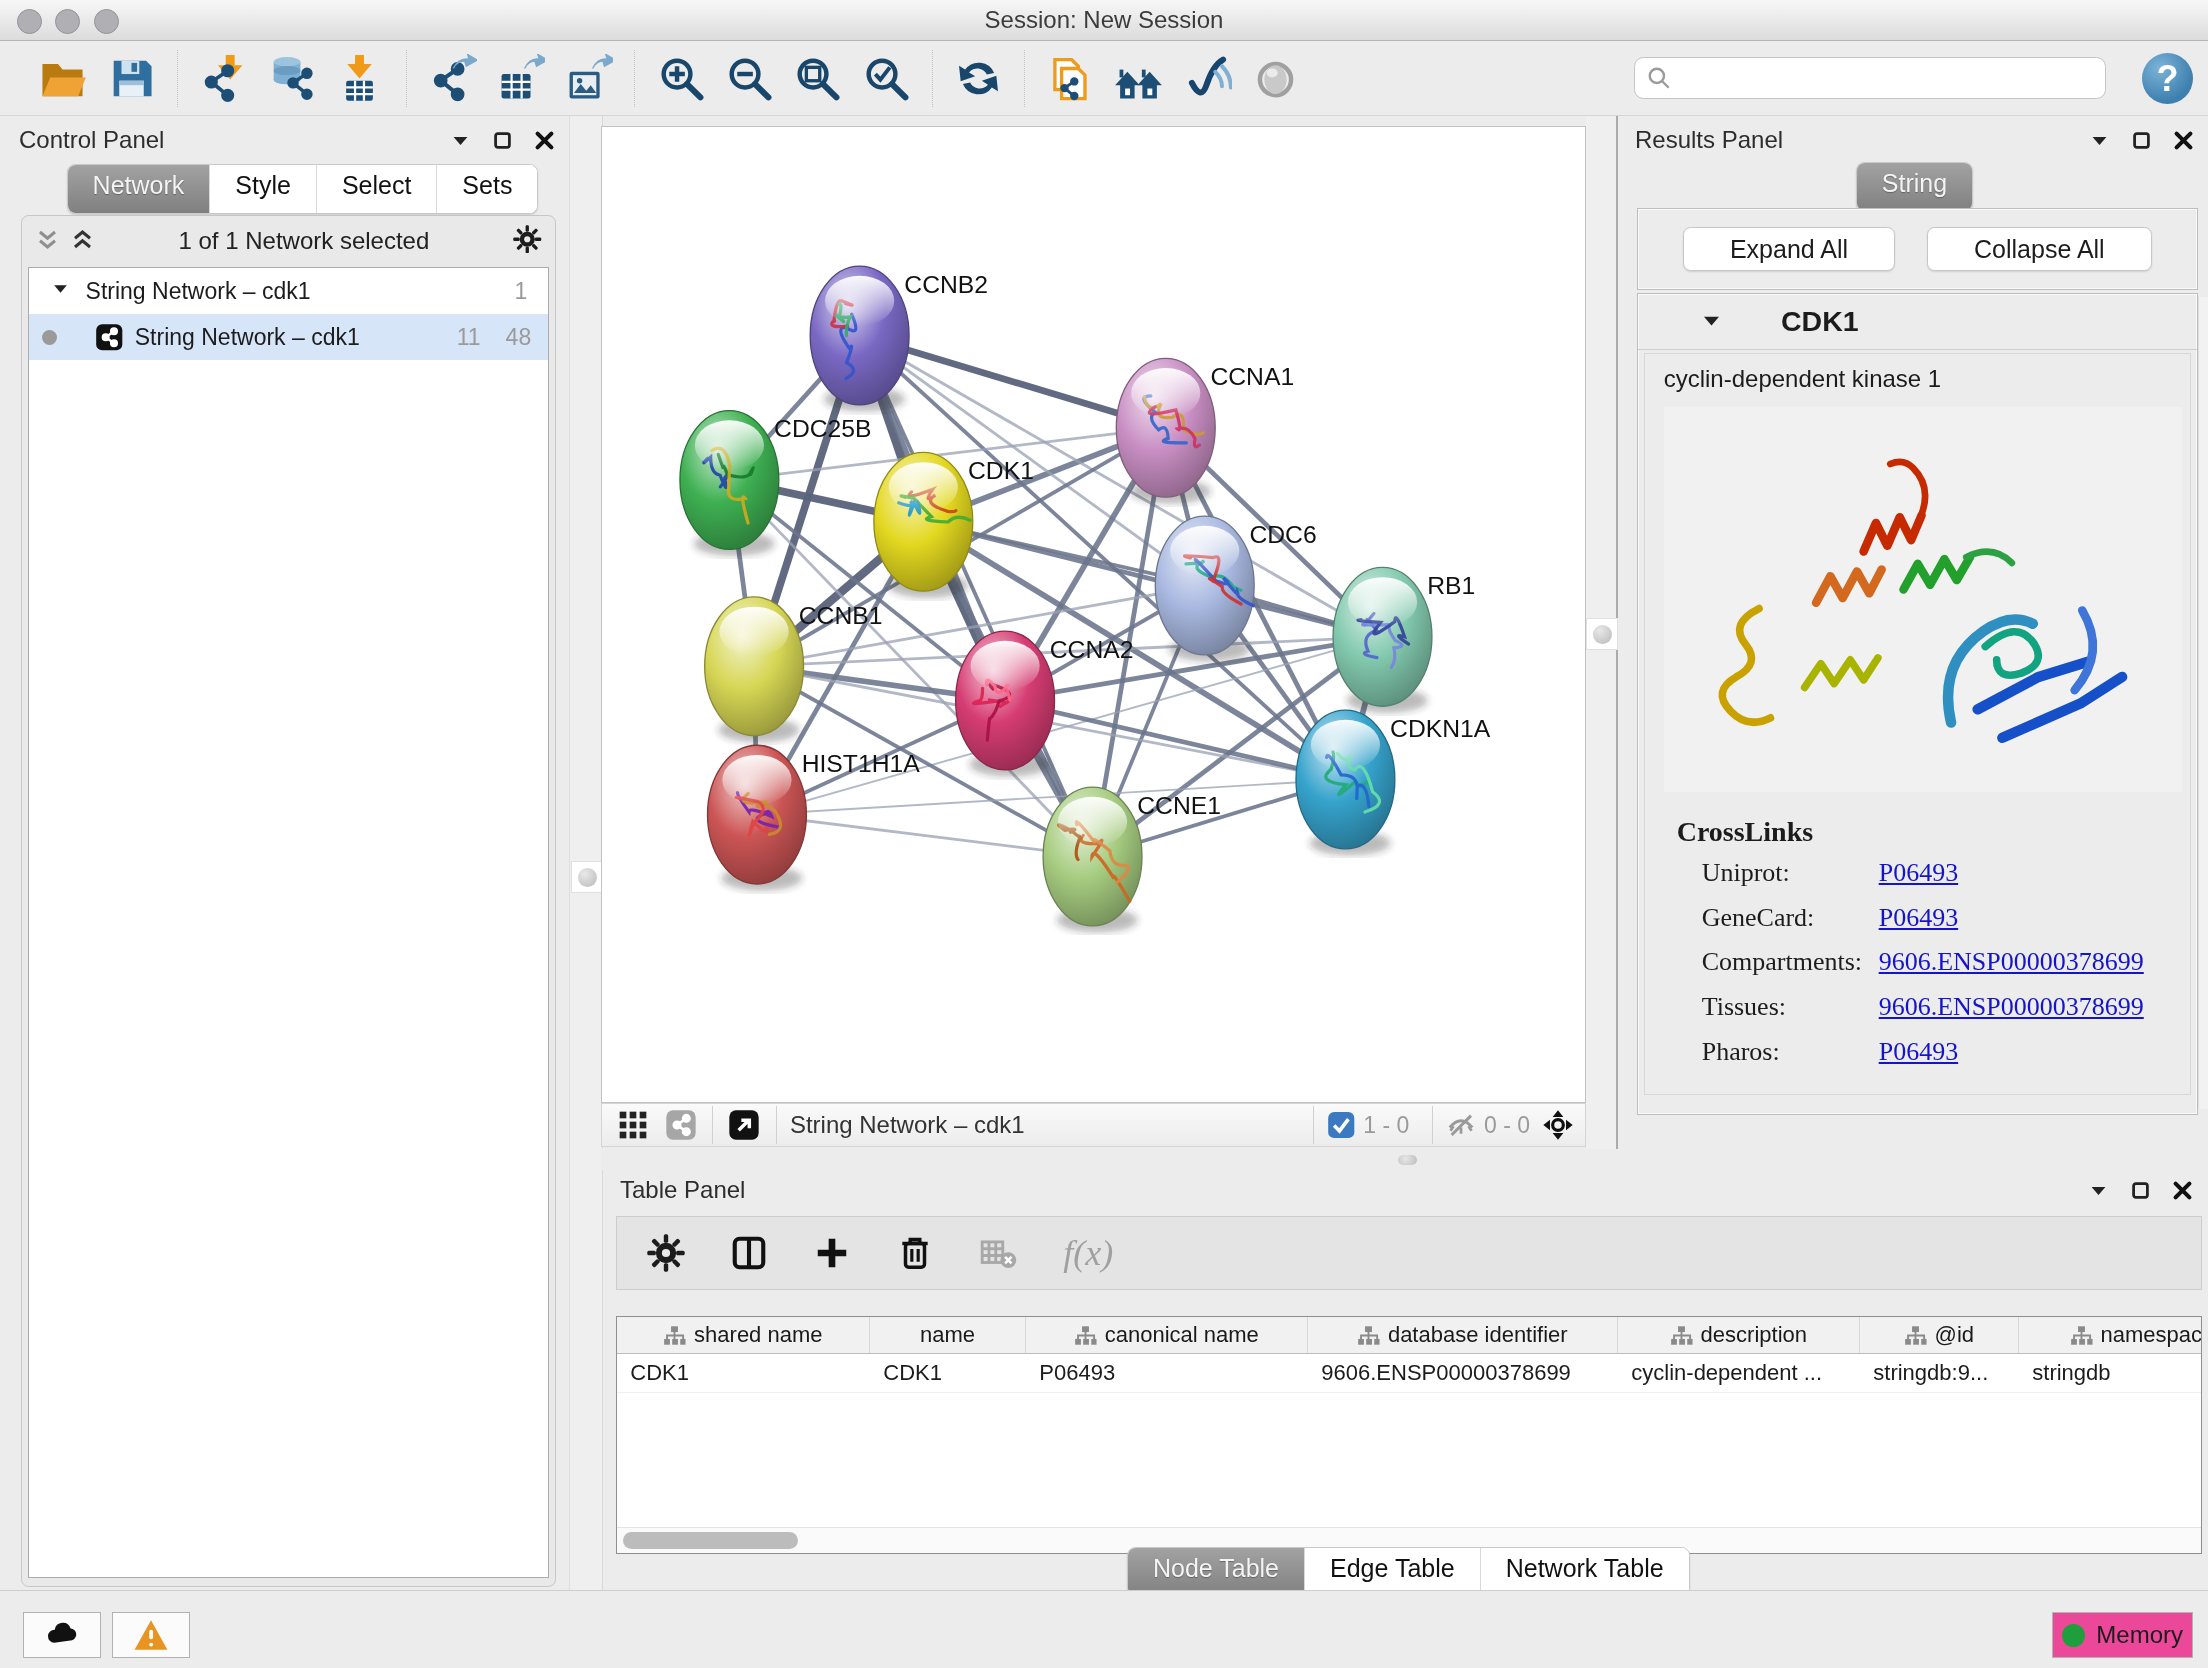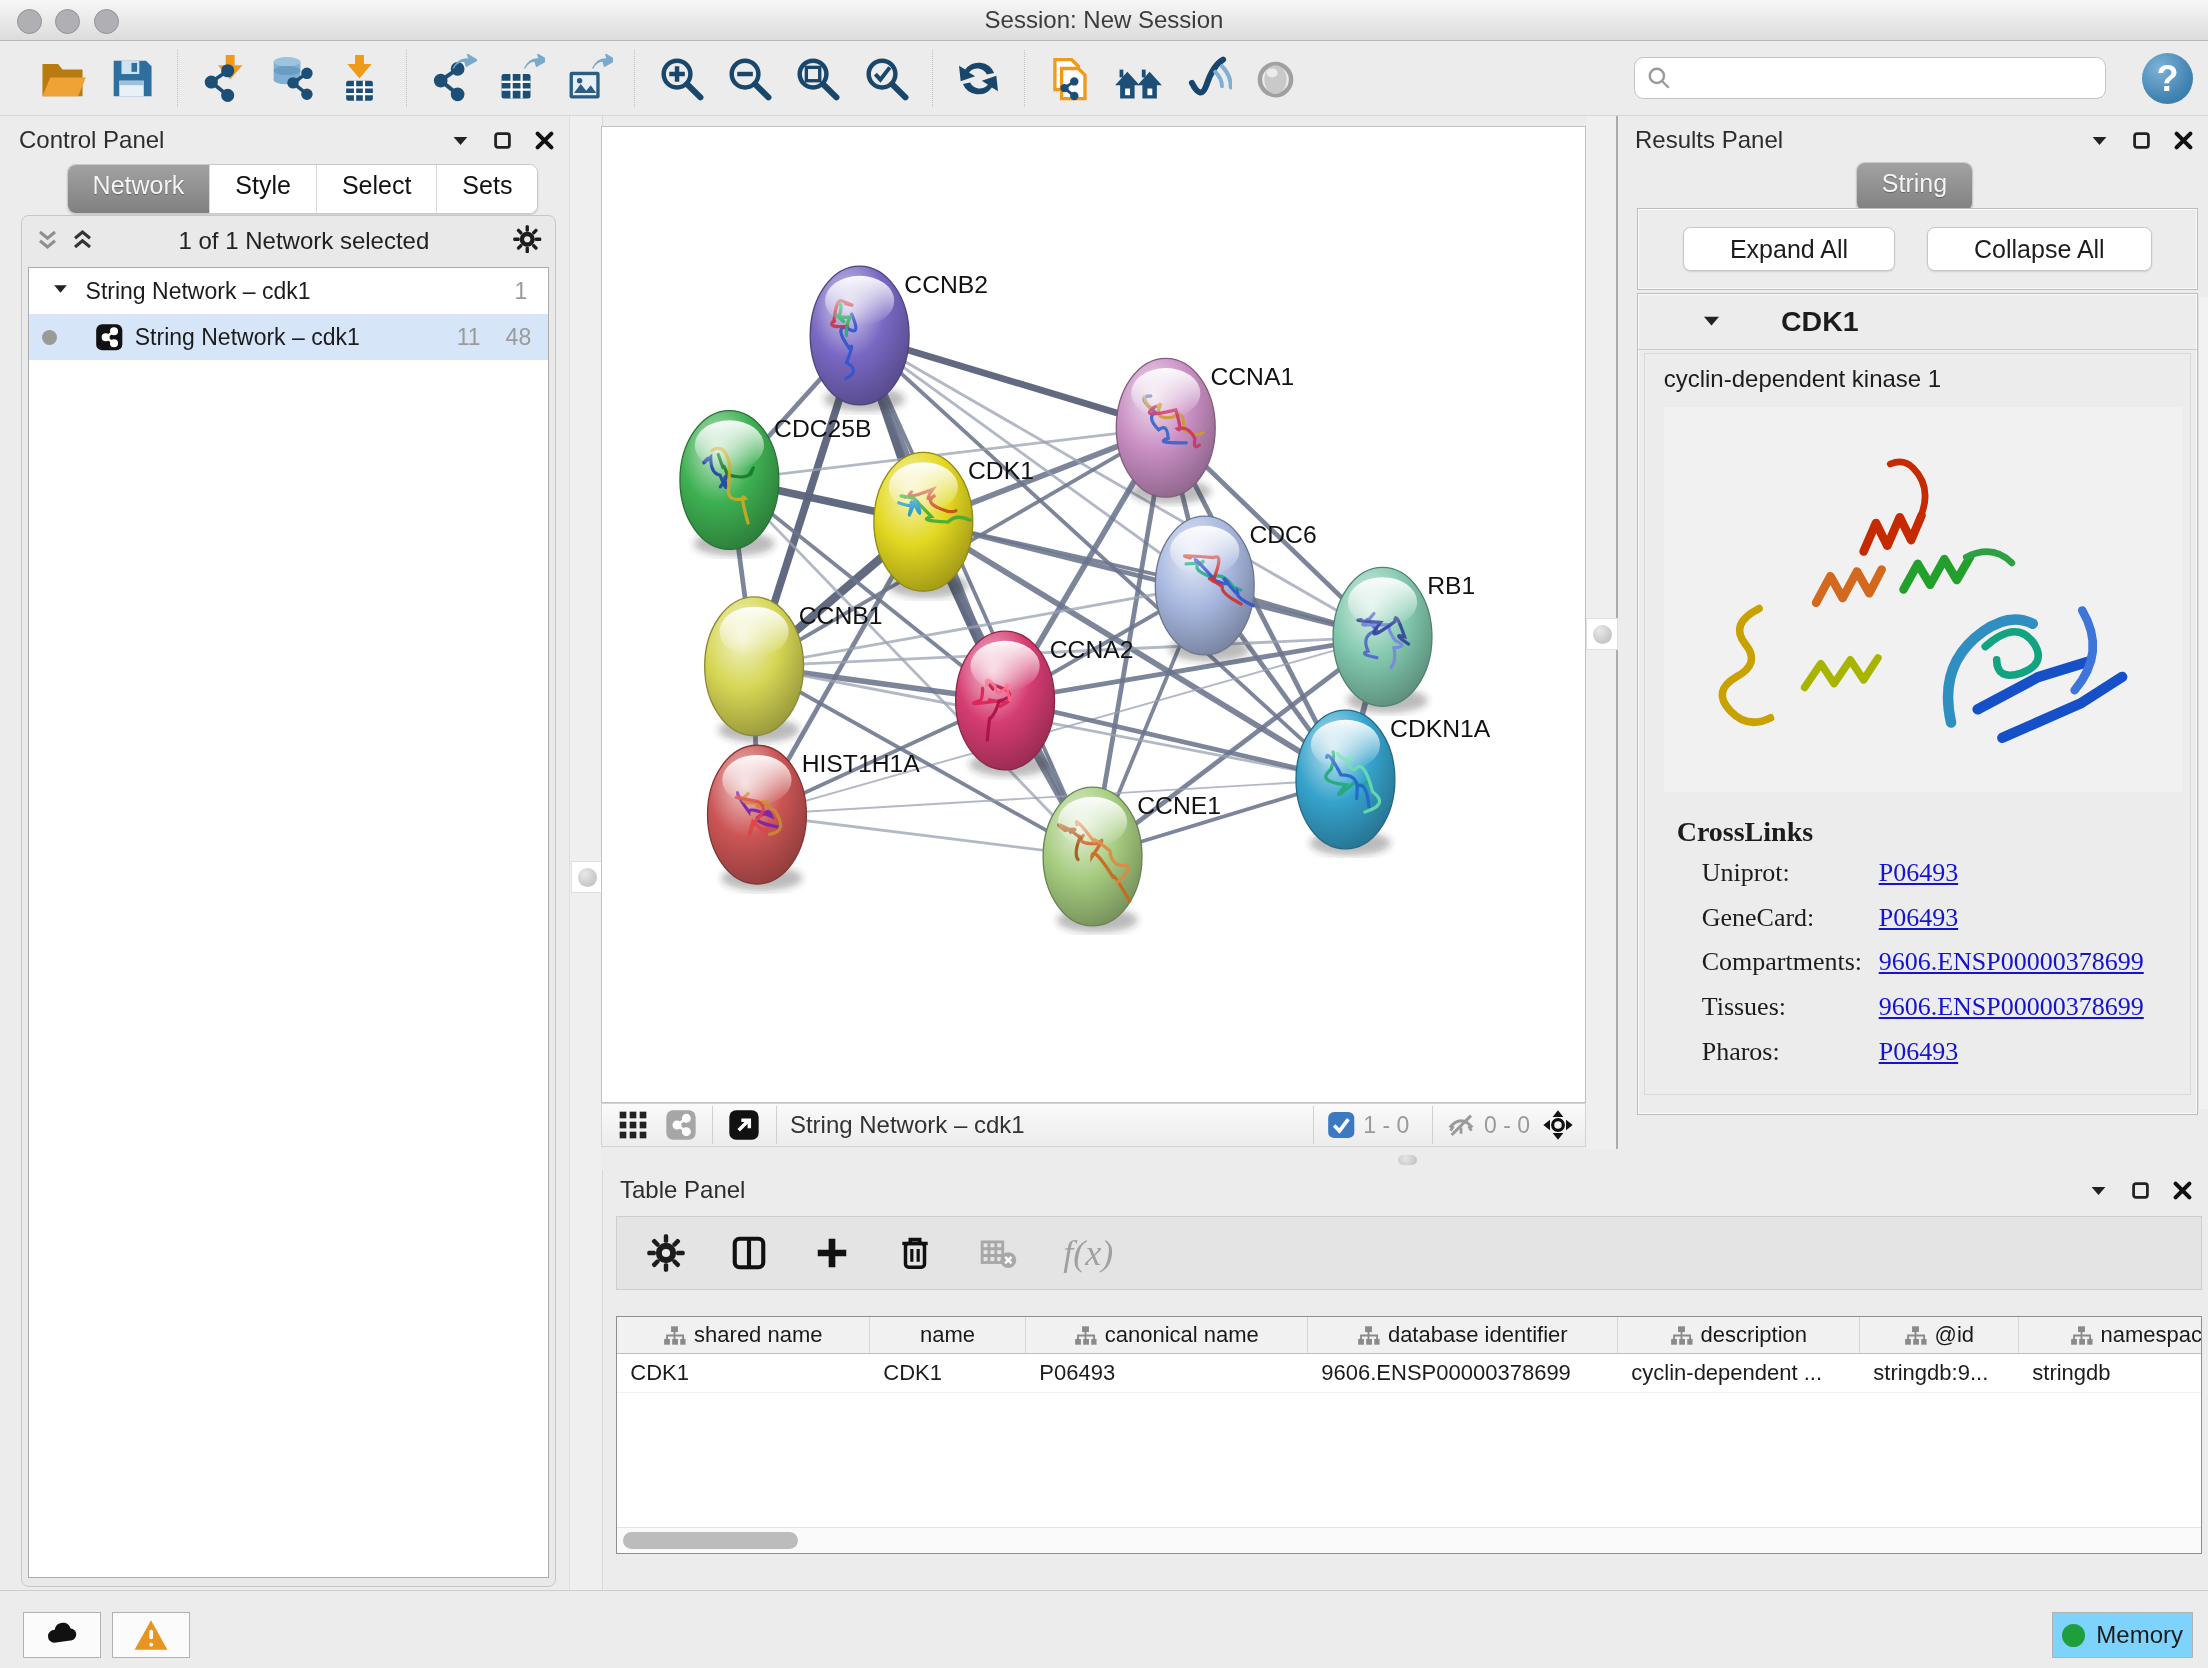--- a/index.html
+++ b/index.html
@@ -104,21 +104,21 @@
   .tbl-row{display:flex;height:38px;border-bottom:1px solid #f0f0f0;}
   .td-cell{display:flex;align-items:center;padding-left:13.3px;font-size:22px;flex:none;box-sizing:border-box;overflow:hidden;white-space:nowrap;}
   .tbl-hscroll{position:absolute;left:0;right:0;bottom:0;height:25px;background:#fafafa;border-top:1px solid #e4e4e4;}
   .tbl-hscroll .thumb{position:absolute;left:5.7px;top:3.8px;width:175px;height:17px;border-radius:8.6px;background:#bcbcbc;}
   .tp-tabs{position:absolute;left:526px;top:377px;}
   
   .statusbar{position:absolute;left:0;top:1590px;width:2208px;height:78px;background:#ececec;border-top:1px solid #cdcdcd;}
   .sb-btn{position:absolute;top:21px;width:76px;height:44px;background:#fbfbfb;border:1.9px solid #b2b2b2;
     display:flex;align-items:center;justify-content:center;}
   .sb-btn svg{width:38px;height:38px;}
-  .mem-btn{position:absolute;right:15px;top:21px;width:139px;height:44px;background:#7dd3fc;border:1.9px solid #b2b2b2;
+  .mem-btn{position:absolute;right:15px;top:21px;width:139px;height:44px;background:#ec4899;border:1.9px solid #b2b2b2;
     display:flex;align-items:center;justify-content:center;gap:11.4px;font-size:24px;}
   .mem-dot{width:23px;height:23px;border-radius:50%;background:#1f9e3e;}
   text.node-label{font-family:"Liberation Sans",sans-serif;font-size:26px;fill:#111;}
 </style>
 </head>
 <body>
 
 <div class="titlebar">
   <div class="lights">
     <span class="light"></span>
@@ -916,20 +916,25 @@
           <div class="td-cell" style="width: 310px;">9606.ENSP00000378699</div>
           <div class="td-cell" style="width: 242px;">cyclin-dependent ...</div>
           <div class="td-cell" style="width: 159px;">stringdb:9...</div>
           <div class="td-cell" style="width: 247px;">stringdb</div>
         </div>
       </div>
     <div class="tbl-hscroll">
         <span class="thumb"></span>
       </div>
   </div>
+  <div class="seg tp-tabs" id="tp-tabs">
+      <div class="tab sel">Node Table</div>
+      <div class="tab">Edge Table</div>
+      <div class="tab">Network Table</div>
+    </div>
 </div>
 
 <div class="statusbar">
   <div class="sb-btn" style="left:23px;">
     <svg viewBox="0 0 44 44">
         <path d="M13 31 a7.5 7.5 0 0 1 0.6 -15 a9.5 9.5 0 0 1 18.4 -1.6 a7 7 0 0 1 0.6 13.9 q-0.4 0.1 -1 0.1z" fill="#111"></path>
       </svg>
   </div>
   <div class="sb-btn" style="left:112px;">
     <svg viewBox="0 0 44 44">

